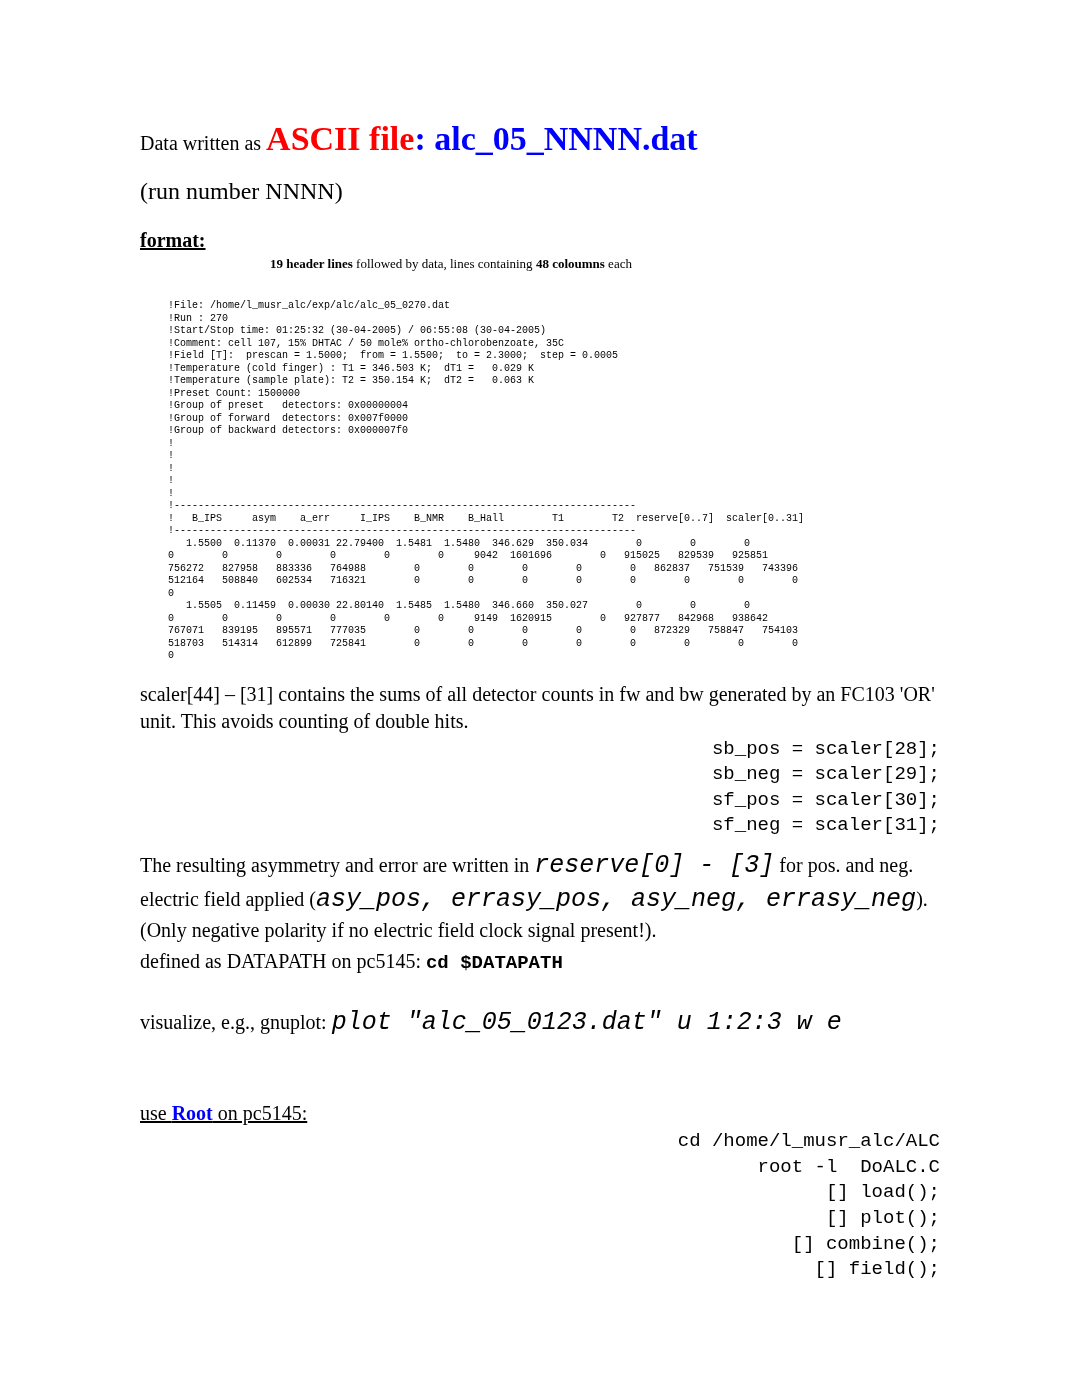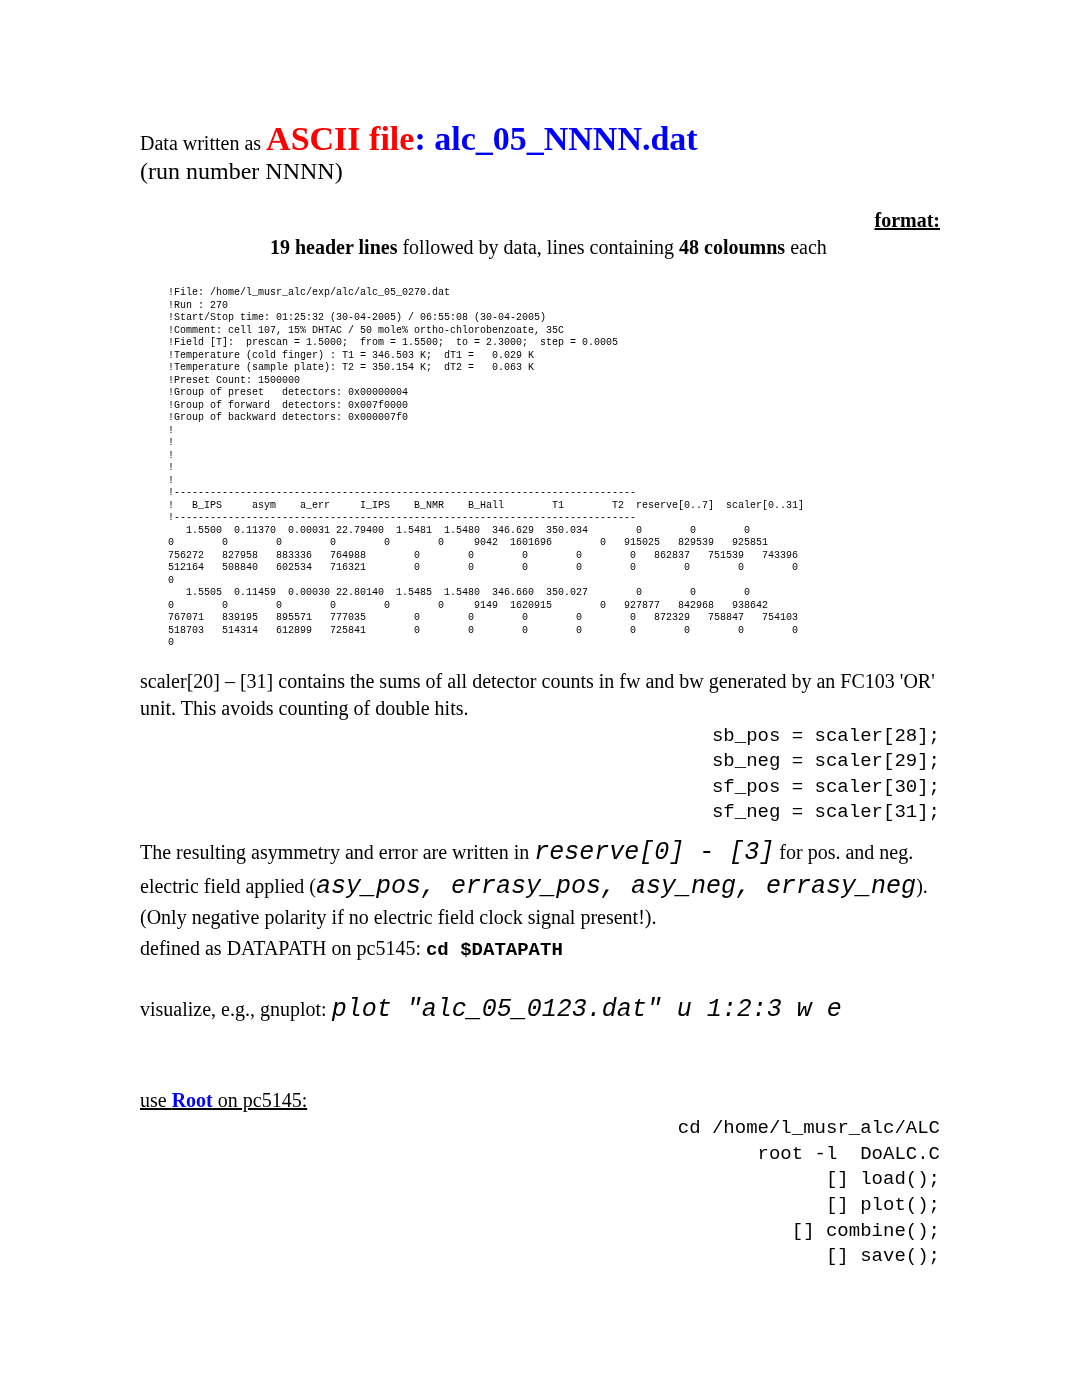--- a/index.html
+++ b/index.html
@@ -8,44 +8,43 @@
       padding: 0;
       font-family: "Times New Roman", Times, serif;
       color: #000;
       width: 1080px;
     }
     .page {
       padding: 120px 140px 80px 140px;
     }
     .title-line {
       font-size: 20px;
-      margin-bottom: 0;
+      margin-bottom: 20px;
     }
     .ascii-file {
       font-size: 34px;
       font-weight: bold;
       color: #ff0000;
     }
     .filename {
       font-size: 34px;
       font-weight: bold;
       color: #0000ff;
     }
     .run-number {
       font-size: 24px;
       margin-bottom: 24px;
     }
     .format-heading {
       font-size: 20px;
       font-weight: bold;
       text-decoration: underline;
-      text-align: right;
     }
     .format-sub {
-      font-size: 20px;
+      font-size: 13px;
       margin-left: 130px;
       margin-top: 4px;
       margin-bottom: 28px;
     }
     .bold {
       font-weight: bold;
     }
     .data-block {
       font-family: "Courier New", Courier, monospace;
       font-size: 10px;
@@ -129,21 +128,21 @@
 0        0        0        0        0        0     9042  1601696        0   915025   829539   925851
 756272   827958   883336   764988        0        0        0        0        0   862837   751539   743396
 512164   508840   602534   716321        0        0        0        0        0        0        0        0
 0
    1.5505  0.11459  0.00030 22.80140  1.5485  1.5480  346.660  350.027        0        0        0
 0        0        0        0        0        0     9149  1620915        0   927877   842968   938642
 767071   839195   895571   777035        0        0        0        0        0   872329   758847   754103
 518703   514314   612899   725841        0        0        0        0        0        0        0        0
 0</div>
 
-  <div class="body-text">scaler[20] – [31] contains the sums of all detector counts in fw and bw generated by an FC103 'OR' unit. This avoids counting of double hits.</div>
+  <div class="body-text">scaler[44] – [31] contains the sums of all detector counts in fw and bw generated by an FC103 'OR' unit. This avoids counting of double hits.</div>
   <div class="mono-block">sb_pos = scaler[28];
 sb_neg = scaler[29];
 sf_pos = scaler[30];
 sf_neg = scaler[31];</div>
 
   <div class="body-text">
     <span>The resulting asymmetry and error are written in </span><span class="mono">reserve[0] - [3]</span><span> for pos. and neg. electric field applied (</span><span class="mono">asy_pos, errasy_pos, asy_neg, errasy_neg</span><span>). (Only negative polarity if no electric field clock signal present!).</span>
   </div>
 
   <div class="body-text" style="margin-top:4px;">
@@ -160,14 +159,14 @@
   <div class="spacer"></div>
 
   <div class="body-text" style="margin-top:0;text-decoration:underline;">
     <span>use </span><span class="root-word">Root</span><span> on pc5145:</span>
   </div>
   <div class="mono-block">cd /home/l_musr_alc/ALC
 root -l  DoALC.C
 [] load();
 [] plot();
 [] combine();
-[] save();</div>
+[] field();</div>
 </div>
 
 </body></html>

